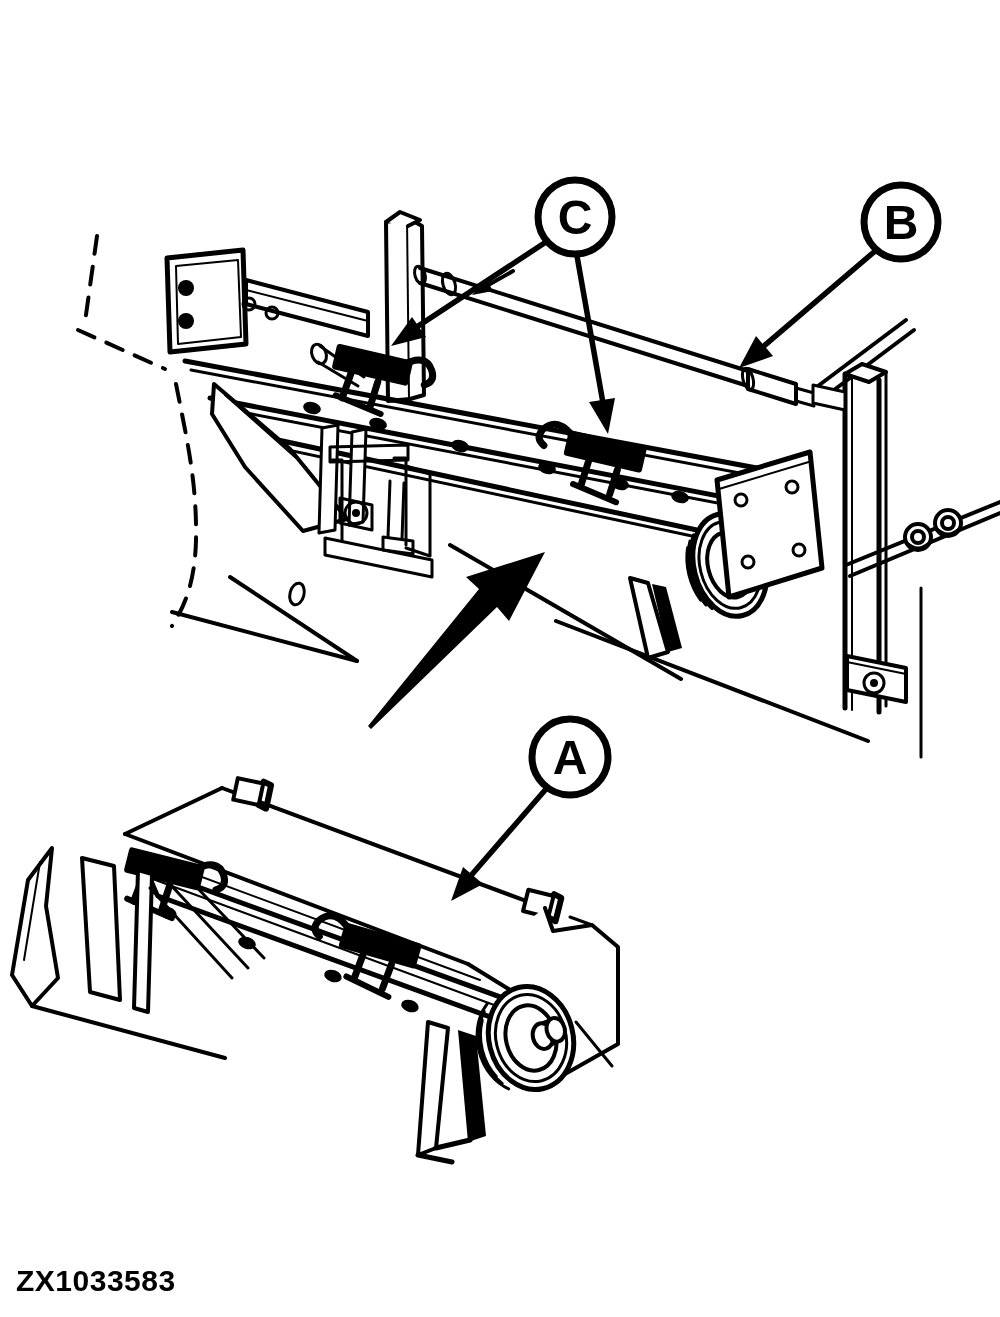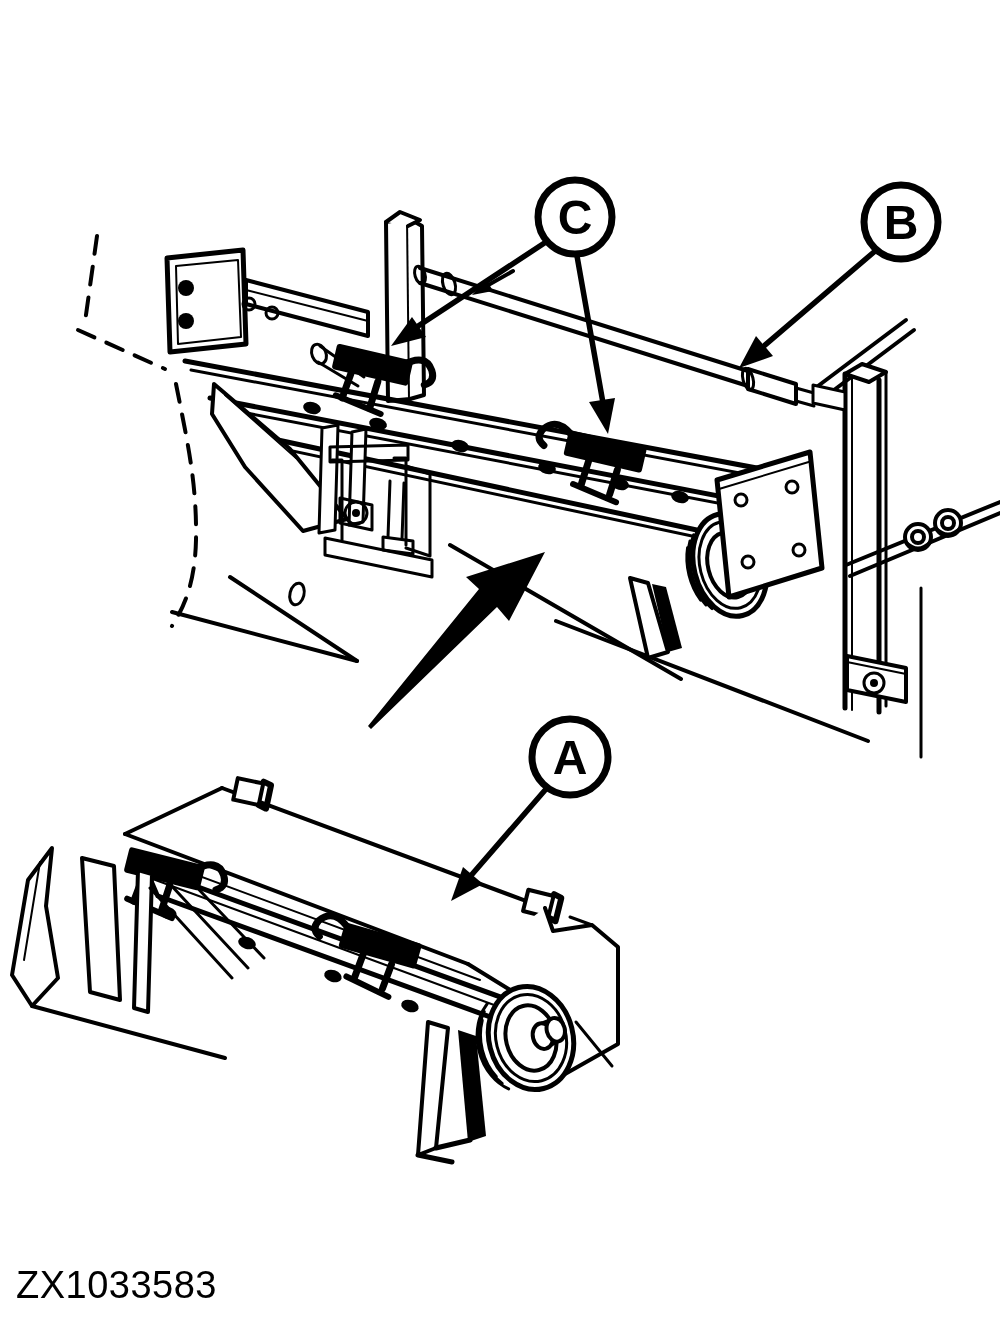--- a/index.html
+++ b/index.html
@@ -8,21 +8,21 @@
     font-family:"Liberation Sans", sans-serif;overflow:hidden;margin:0 auto;
   }
   svg{position:absolute;left:0;top:0;}
   .callout-letter{
     font-family:"Liberation Sans", sans-serif;
     font-weight:bold;font-size:48px;fill:#000;text-anchor:middle;
   }
   .part-code{
     position:absolute;left:16px;top:1264px;
     font-family:"Liberation Sans", sans-serif;
-    font-weight:normal;font-size:38px;color:#000;letter-spacing:0.5px;
+    font-weight:bold;font-size:30px;color:#000;letter-spacing:0.5px;
   }
 </style>
 </head>
 <body>
 
 <div class="page">
 <svg width="1000" height="1317" viewBox="0 0 1000 1317" fill="none" stroke="#000" stroke-linecap="round" stroke-linejoin="round">
 
   <g>
 

